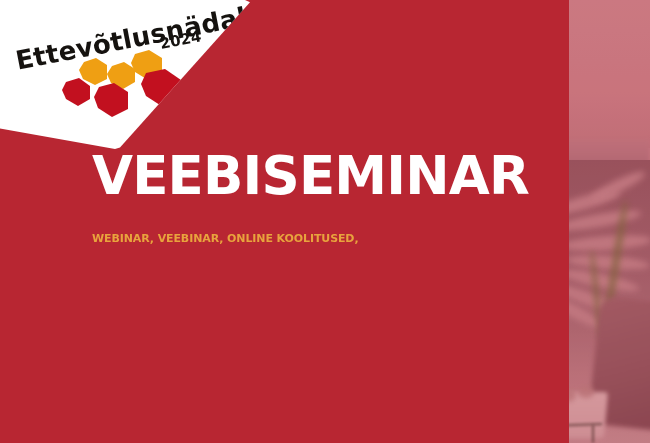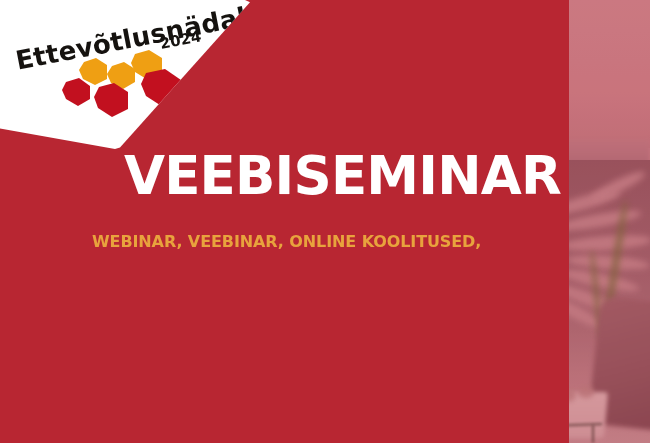--- a/index.html
+++ b/index.html
@@ -161,30 +161,29 @@
     position: absolute;
     left: 92px;
     top: 149px;
     font-family: "DejaVu Sans", sans-serif;
     font-weight: 700;
     font-size: 53px;
     line-height: 1.0;
     letter-spacing: -0.8px;
     color: #ffffff;
     white-space: nowrap;
-    margin-left: 32px;
   }
   .subtitle {
     position: absolute;
     left: 92px;
     top: 231px;
     width: 500px;
     font-family: "DejaVu Sans", sans-serif;
     font-weight: 700;
-    font-size: 16px;
+    font-size: 11px;
     line-height: 1.42;
     letter-spacing: -0.1px;
     color: #e8a33d;
   }
   .subtitle .line { display: block; white-space: nowrap; }
 </style>
 </head>
 <body>
 
 <div id="poster">

